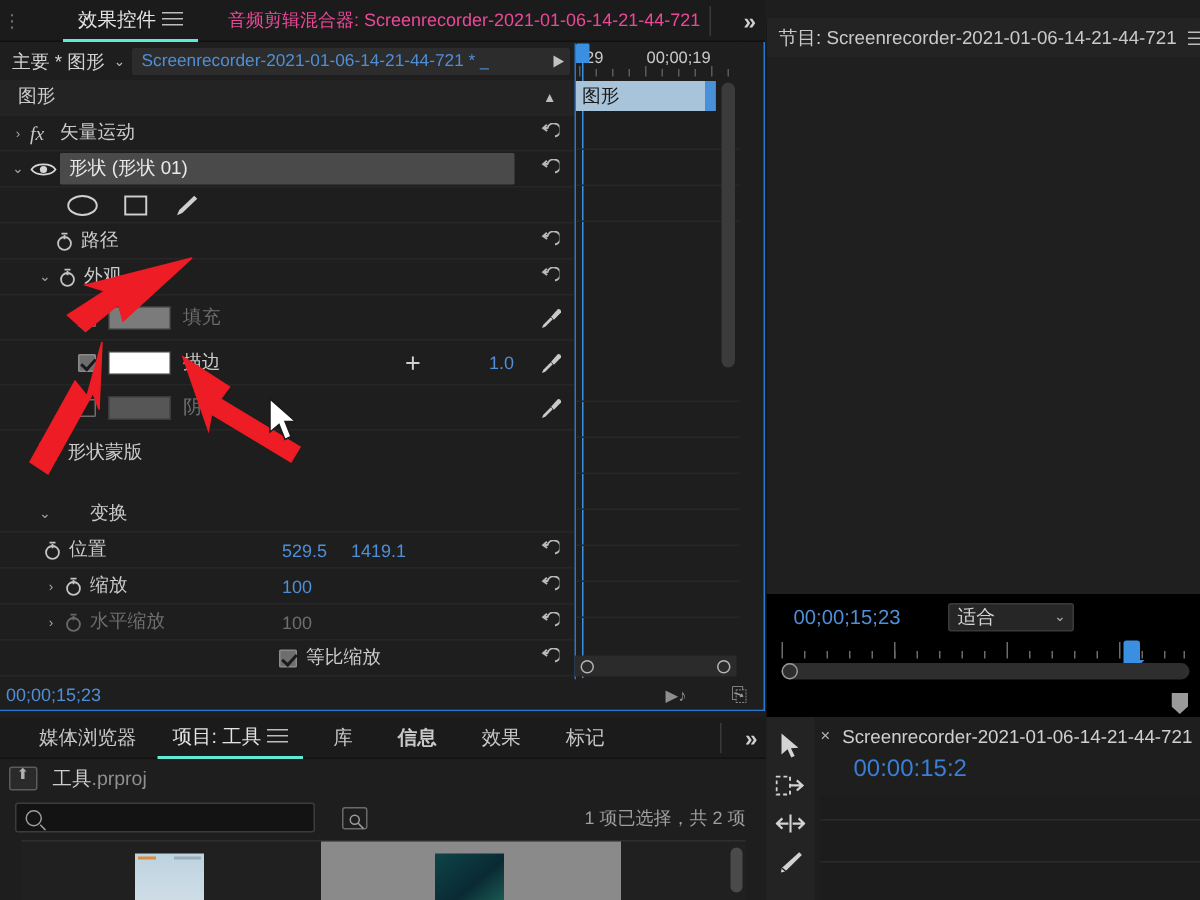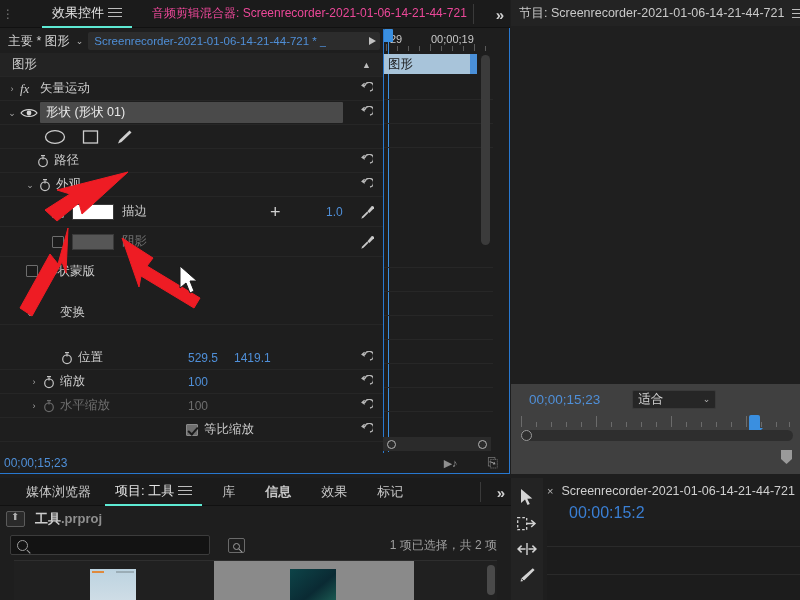--- a/index.html
+++ b/index.html
@@ -114,21 +114,21 @@
 
   #fx-footer {
     position: absolute; left: 0; bottom: 0; width: 508px; height: 20px;
     background: #1e1e1e; display: flex; align-items: center;
   }
   #fx-footer .tc { color: #4f8fd8; font-size: 12px; padding-left: 4px; }
   .fx-kf-bar { position: absolute; left: 383px; bottom: 22px; width: 108px; height: 14px; background: #2b2b2b; }
   .kf-circ { position: absolute; top: 3px; width: 9px; height: 9px; border: 1.5px solid #b4b4b4; border-radius: 50%; }
 
   
-  #pm-panel { left: 511px; top: 0; width: 289px; height: 474px; background: #404040; }
+  #pm-panel { left: 511px; top: 12px; width: 289px; height: 474px; background: #000000; }
   #pm-tabbar { display: flex; align-items: center; height: 26px; padding-left: 8px; background: #232323; }
   #pm-title { font-size: 12.5px; color: #c9c9c9; white-space: nowrap; }
   #pm-stage { position: absolute; left: 0; top: 26px; width: 289px; height: 358px; background: #1f1f1f; }
   #pm-bar { position: absolute; left: 0; top: 384px; width: 289px; height: 30px; display: flex; align-items: center; }
   #pm-tc { color: #4f8fd8; font-size: 13.5px; margin-left: 18px; }
   .fitsel {
     margin-left: 32px; width: 84px; height: 19px; background: #262626; border: 1px solid #3a3a3a;
     border-radius: 2px; display: flex; align-items: center; justify-content: space-between;
     padding: 0 5px; color: #d4d4d4; font-size: 12.5px;
   }
@@ -143,21 +143,21 @@
 
   
   #proj-panel { left: 0; top: 478px; width: 511px; height: 122px; background: #1e1e1e; }
   #proj-tabs { width: 511px; }
   #proj-name { display: flex; align-items: center; height: 26px; padding-left: 6px; }
   .foldup {
     width: 19px; height: 16px; border: 1px solid #5b5b5b; background: #2a2a2a;
     border-radius: 2px; position: relative; margin-right: 10px;
   }
   .foldup::after { content: "⬆"; position: absolute; left: 4px; top: -1px; font-size: 10px; color: #b0b0b0; }
-  #proj-name .nm { font-size: 13px; color: #cdcdcd; font-weight: bold; }
+  #proj-name .nm { font-size: 13px; color: #cdcdcd; }
   #proj-name .nm em { font-style: normal; color: #8f8f8f; }
   #proj-search-row { display: flex; align-items: center; height: 26px; padding-left: 10px; }
   #proj-search {
     width: 200px; height: 20px; background: #131313; border: 1px solid #3c3c3c; border-radius: 2px;
     display: flex; align-items: center; padding-left: 6px; color: #7e7e7e; font-size: 11px;
   }
   .magnifier { width: 11px; height: 11px; border: 1.4px solid #9d9d9d; border-radius: 50%; position: relative; }
   .magnifier::after { content:""; position:absolute; width:1.4px; height:5px; background:#9d9d9d; right:-2px; bottom:-4px; transform: rotate(-45deg); }
   #proj-filter { width: 17px; height: 15px; margin-left: 18px; border: 1px solid #6a6a6a; border-radius: 2px; position: relative; }
   #proj-count { margin-left: auto; margin-right: 14px; color: #9f9f9f; font-size: 12px; }
@@ -283,20 +283,29 @@
           <circle cx="7" cy="8.3" r="4.3" fill="none" stroke="#c4c4c4" stroke-width="1.2"></circle>
           <path d="M7 5.5 V2.6 M5 1.7 H9" stroke="#c4c4c4" stroke-width="1.2" fill="none"></path>
         </svg>
         <span class="lbl">外观</span>
         <svg class="reset" width="14" height="14" viewBox="0 0 14 14">
           <path d="M11 9 A4.4 4.4 0 1 0 6 3.3 L3.6 3.3" fill="none" stroke="#b8b8b8" stroke-width="1.3"></path>
           <path d="M5.6 1.2 L3.1 3.4 L5.8 5.3" fill="none" stroke="#b8b8b8" stroke-width="1.3"></path>
         </svg>
       </div>
 
+      <div class="row" style="height:30px; padding-left:52px;">
+        <span class="chk"></span>
+        <span class="swatch" style="background:#7b7b7b;"></span>
+        <span class="lbl dim">填充</span>
+        <svg class="eyed" width="15" height="15" viewBox="0 0 15 15">
+          <path d="M11.8 1.6 a1.8 1.8 0 0 1 2.2 2.2 L9.3 8.6 l-1.9-1.9Z" fill="#c9c9c9"></path>
+          <path d="M7.2 7 L2.2 12 L1.3 14.2 L3.5 13.3 L8.5 8.3Z" fill="#c9c9c9"></path>
+        </svg>
+      </div>
 
       <div class="row" style="height:30px; padding-left:52px;">
         <span class="chk on"></span>
         <span class="swatch" style="background:#ffffff;"></span>
         <span class="lbl">描边</span>
         <span style="position:absolute;left:270px;color:#d0d0d0;font-size:18px;line-height:1;">+</span>
         <span class="val" style="position:absolute;left:326px;">1.0</span>
         <svg class="eyed" width="15" height="15" viewBox="0 0 15 15">
           <path d="M11.8 1.6 a1.8 1.8 0 0 1 2.2 2.2 L9.3 8.6 l-1.9-1.9Z" fill="#c9c9c9"></path>
           <path d="M7.2 7 L2.2 12 L1.3 14.2 L3.5 13.3 L8.5 8.3Z" fill="#c9c9c9"></path>
@@ -318,21 +327,21 @@
         <span class="lbl">形状蒙版</span>
       </div>
 
       <div style="height:16px;"></div>
 
       <div class="row" style="padding-left:22px;">
         <span class="tw">⌄</span>
         <span class="lbl" style="margin-left:22px;">变换</span>
       </div>
 
-      <div class="row" style="padding-left:60px;margin-top:21px;">
+      <div class="row" style="padding-left:28px;">
         <svg class="stopw" width="14" height="14" viewBox="0 0 14 14">
           <circle cx="7" cy="8.3" r="4.3" fill="none" stroke="#c4c4c4" stroke-width="1.2"></circle>
           <path d="M7 5.5 V2.6 M5 1.7 H9" stroke="#c4c4c4" stroke-width="1.2" fill="none"></path>
         </svg>
         <span class="lbl">位置</span>
         <span class="val" style="position:absolute;left:188px;">529.5</span>
         <span class="val" style="position:absolute;left:234px;">1419.1</span>
         <svg class="reset" width="14" height="14" viewBox="0 0 14 14">
           <path d="M11 9 A4.4 4.4 0 1 0 6 3.3 L3.6 3.3" fill="none" stroke="#b8b8b8" stroke-width="1.3"></path>
           <path d="M5.6 1.2 L3.1 3.4 L5.8 5.3" fill="none" stroke="#b8b8b8" stroke-width="1.3"></path>

